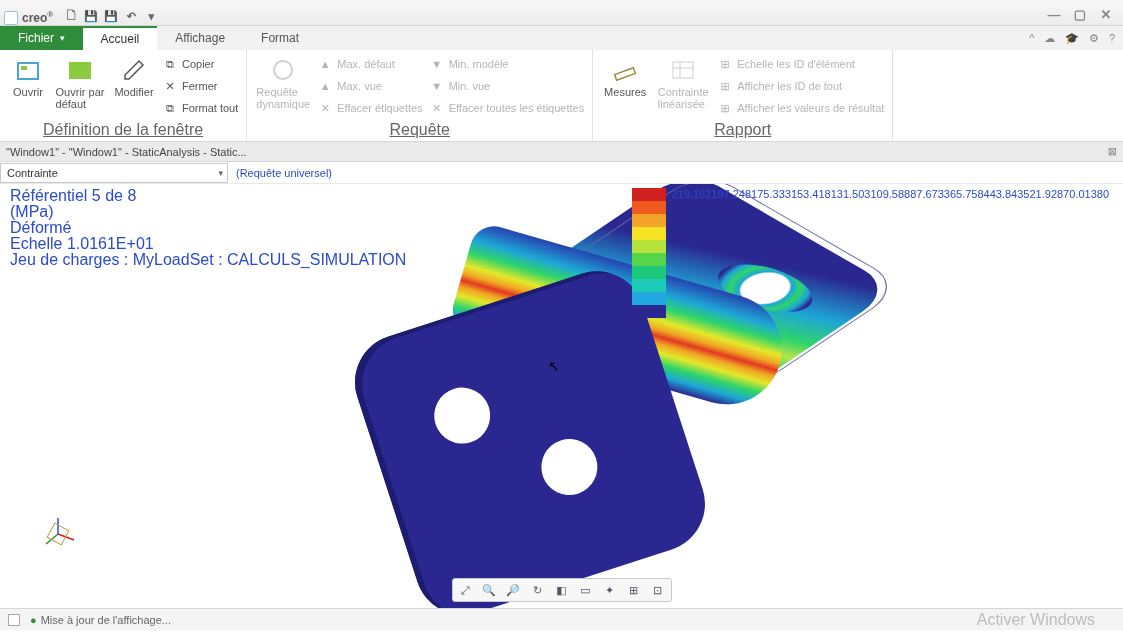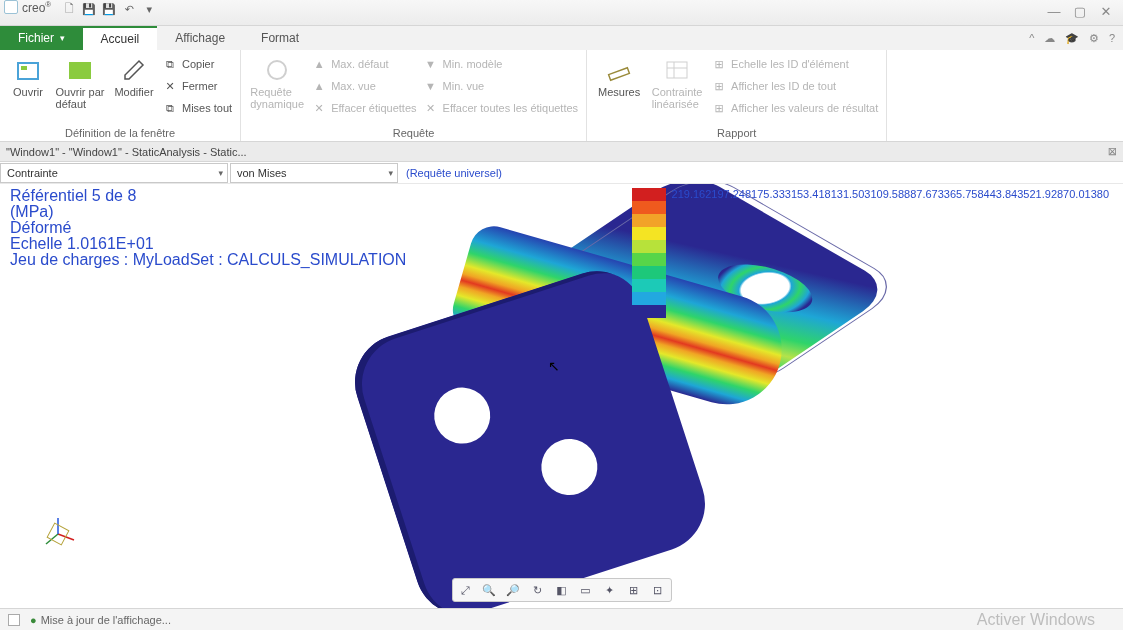--- a/index.html
+++ b/index.html
@@ -1,38 +1,38 @@
 <!DOCTYPE html>
 <html><head>
 <meta charset="utf-8">
 <style>
 * { margin: 0; padding: 0; box-sizing: border-box; font-family: "Segoe UI", Arial, sans-serif; }
 body { width: 1123px; height: 632px; background: #fff; overflow: hidden; font-size: 11px; color: #444; }
 
 
-.title-bar { height: 26px; background: linear-gradient(#f7f7f7,#ececec); display: flex; align-items: flex-start; padding: 0 4px; border-bottom: 1px solid #d6d6d6; }
+.title-bar { height: 26px; background: linear-gradient(#f7f7f7,#ececec); display: flex; align-items: flex-end; padding: 0 4px; border-bottom: 1px solid #d6d6d6; font-weight: bold; }
 .title-bar .app-icon { width: 14px; height: 14px; background: #fff; border: 1px solid #9bc2d6; border-radius: 2px; margin-right: 4px; }
 .title-bar .app-name { font-size: 12px; color: #5a5a5a; margin-right: 8px; }
 .title-bar .app-name sup { font-size: 8px; }
 .qat-btn { width: 18px; height: 18px; display: inline-flex; align-items: center; justify-content: center; margin: 0 1px; color: #666; }
 .title-bar .spacer { flex: 1; }
 .win-btn { width: 26px; height: 22px; display: inline-flex; align-items: center; justify-content: center; color: #888; font-size: 13px; }
 
 
 .tabs-row { height: 24px; background: #f2f2f2; display: flex; align-items: stretch; }
 .tab { padding: 0 18px; display: flex; align-items: center; font-size: 12px; color: #555; cursor: pointer; }
 .tab.file { background: #2e8c3a; color: #fff; }
 .tab.active { background: #fff; border-top: 2px solid #2e8c3a; color: #333; }
 .tabs-row .right-icons { margin-left: auto; display: flex; align-items: center; padding-right: 8px; gap: 10px; color: #888; }
 
 
 .ribbon { height: 92px; background: #fff; border-bottom: 1px solid #d6d6d6; display: flex; }
 .ribbon-group { border-right: 1px solid #e2e2e2; padding: 4px 8px 2px 8px; display: flex; flex-direction: column; }
 .ribbon-group .body { flex: 1; display: flex; align-items: flex-start; gap: 6px; }
-.ribbon-group .label { text-align: center; font-size: 11px; color: #666; padding-top: 2px; }
+.ribbon-group .label { text-align: center; font-size: 16px; color: #666; padding-top: 2px; text-decoration: underline; }
 .rbtn-big { display: flex; flex-direction: column; align-items: center; width: 56px; padding-top: 2px; text-align: left; font-size: 11px; color: #555; gap: 2px; }
 .rbtn-big.disabled, .rbtn-small.disabled { color: #b5b5b5; }
 .rbtn-big .ico { width: 28px; height: 28px; display: flex; align-items: center; justify-content: center; }
 .rbtn-small { display: flex; align-items: center; gap: 4px; font-size: 11px; color: #555; height: 20px; }
 .rbtn-small .ico { width: 16px; height: 16px; display: flex; align-items: center; justify-content: center; }
 .col { display: flex; flex-direction: column; gap: 2px; }
 
 
 .doc-bar { height: 20px; background: #ebebeb; border-bottom: 1px solid #d6d6d6; display: flex; align-items: center; padding: 0 6px; font-size: 11px; color: #444; }
 .doc-bar .close { margin-left: auto; color: #888; }
@@ -146,21 +146,21 @@
         <div class="rbtn-small">
             <span class="ico">⧉</span>
             <span>Copier</span>
           </div>
         <div class="rbtn-small">
             <span class="ico">✕</span>
             <span>Fermer</span>
           </div>
         <div class="rbtn-small">
             <span class="ico">⧉</span>
-            <span>Mises tout</span>
+            <span>Format tout</span>
           </div>
       </div>
     </div>
     <div class="label">Définition de la fenêtre</div>
   </div>
 
   <div class="ribbon-group">
     <div class="body">
       <div class="rbtn-big disabled">
         <span class="ico">
@@ -243,21 +243,20 @@
   </div>
 </div>
 
 <div class="doc-bar">
   <span>"Window1" - "Window1" - StaticAnalysis - Static...</span>
   <span class="close">⊠</span>
 </div>
 
 <div class="sel-row">
   <div class="combo c1">Contrainte</div>
-  <div class="combo c2">von Mises</div>
   <span class="rep">(Requête universel)</span>
 </div>
 
 <div class="viewport">
   <div class="info-text">
     <div>Référentiel 5 de 8</div>
     <div>(MPa)</div>
     <div>Déformé</div>
     <div>Echelle  1.0161E+01</div>
     <div>Jeu de charges : MyLoadSet :  CALCULS_SIMULATION</div>

